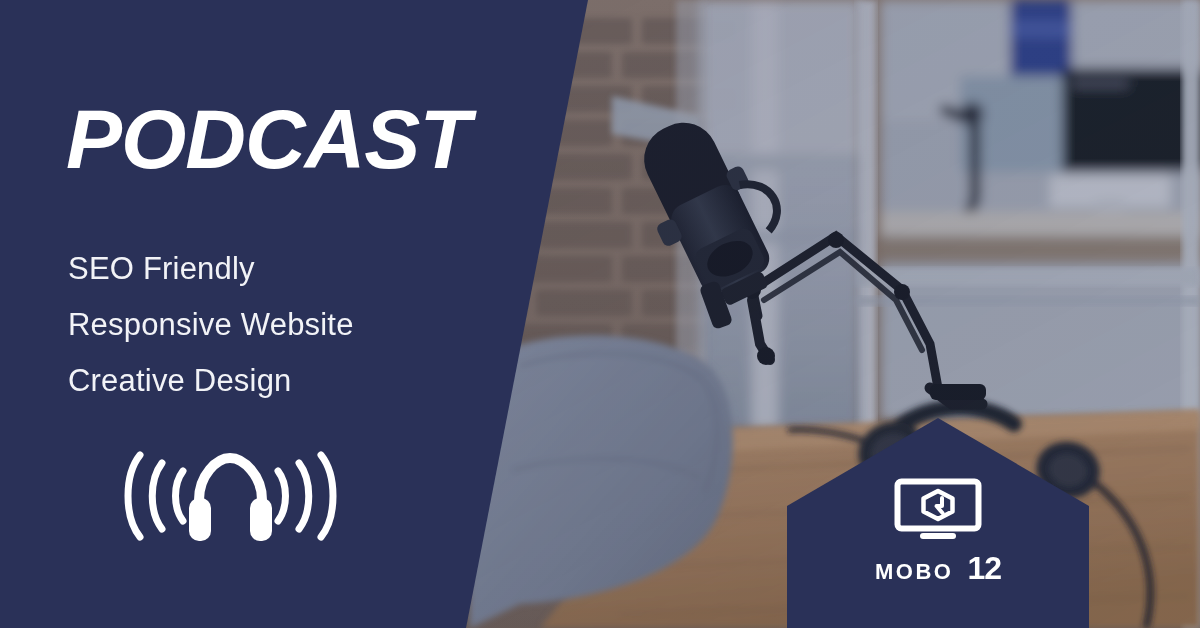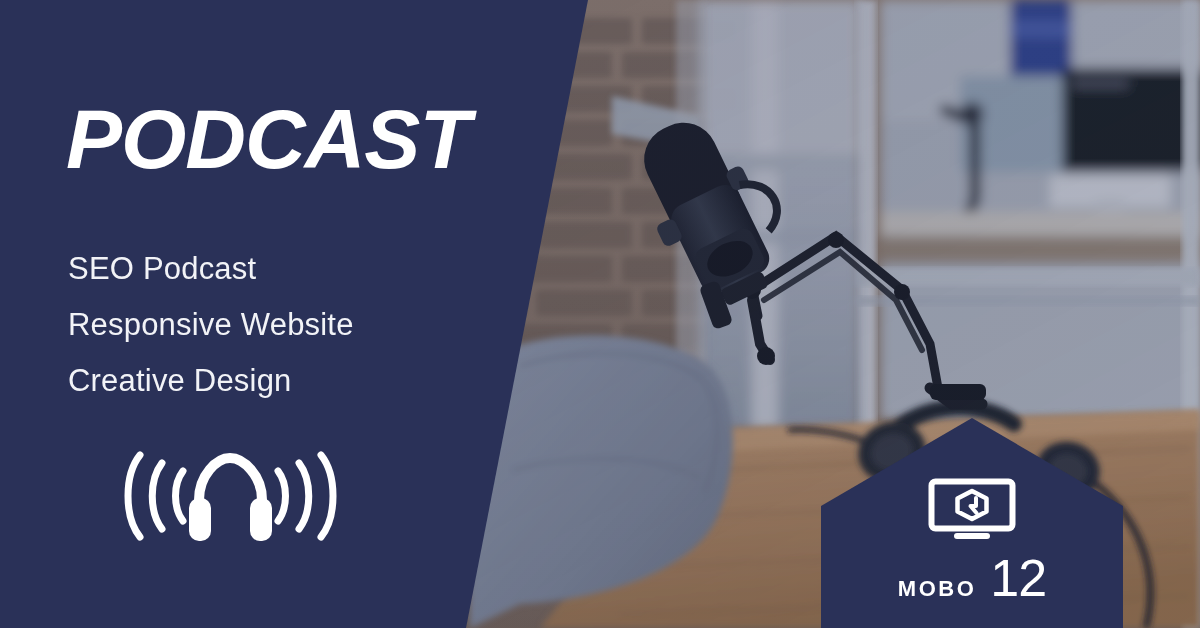--- a/index.html
+++ b/index.html
@@ -92,21 +92,21 @@
     left: 123px;
     top: 443px;
     width: 215px;
     height: 105px;
   }
   .podcast-icon svg { display: block; width: 100%; height: 100%; }
 
   
   .badge {
     position: absolute;
-    left: 821px;
+    left: 787px;
     top: 418px;
     width: 302px;
     height: 210px;
   }
   .badge-shape {
     position: absolute;
     inset: 0;
     background: #2a3158;
     clip-path: polygon(0 88px, 151px 0, 302px 88px, 302px 210px, 0 210px);
   }
@@ -131,22 +131,22 @@
     gap: 14px;
     color: #ffffff;
   }
   .badge-brand {
     font-size: 22px;
     font-weight: bold;
     letter-spacing: 2.5px;
     text-transform: uppercase;
   }
   .badge-number {
-    font-size: 52px;
-    font-weight: normal;
+    font-size: 32px;
+    font-weight: bold;
     letter-spacing: -1px;
     line-height: 1;
   }
 </style>
 </head>
 <body>
 
 <div id="banner">
 
   <div class="photo">
@@ -337,21 +337,21 @@
 
   <div class="navy-panel"></div>
 
   <div class="left-content">
 
     <h1 class="headline">
       <span class="line1">Podcast</span>
     </h1>
 
     <ul class="features">
-      <li>SEO Podcast</li>
+      <li>SEO Friendly</li>
       <li>Responsive Website</li>
       <li>Creative Design</li>
     </ul>
 
     <div class="podcast-icon">
       <svg viewBox="0 0 215 105">
         <g fill="none" stroke="#ffffff" stroke-width="7" stroke-linecap="round">
 
           <path d="M17 12 C1 32 1 74 17 94"></path>
           <path d="M39 20 C26 37 26 69 39 86"></path>

